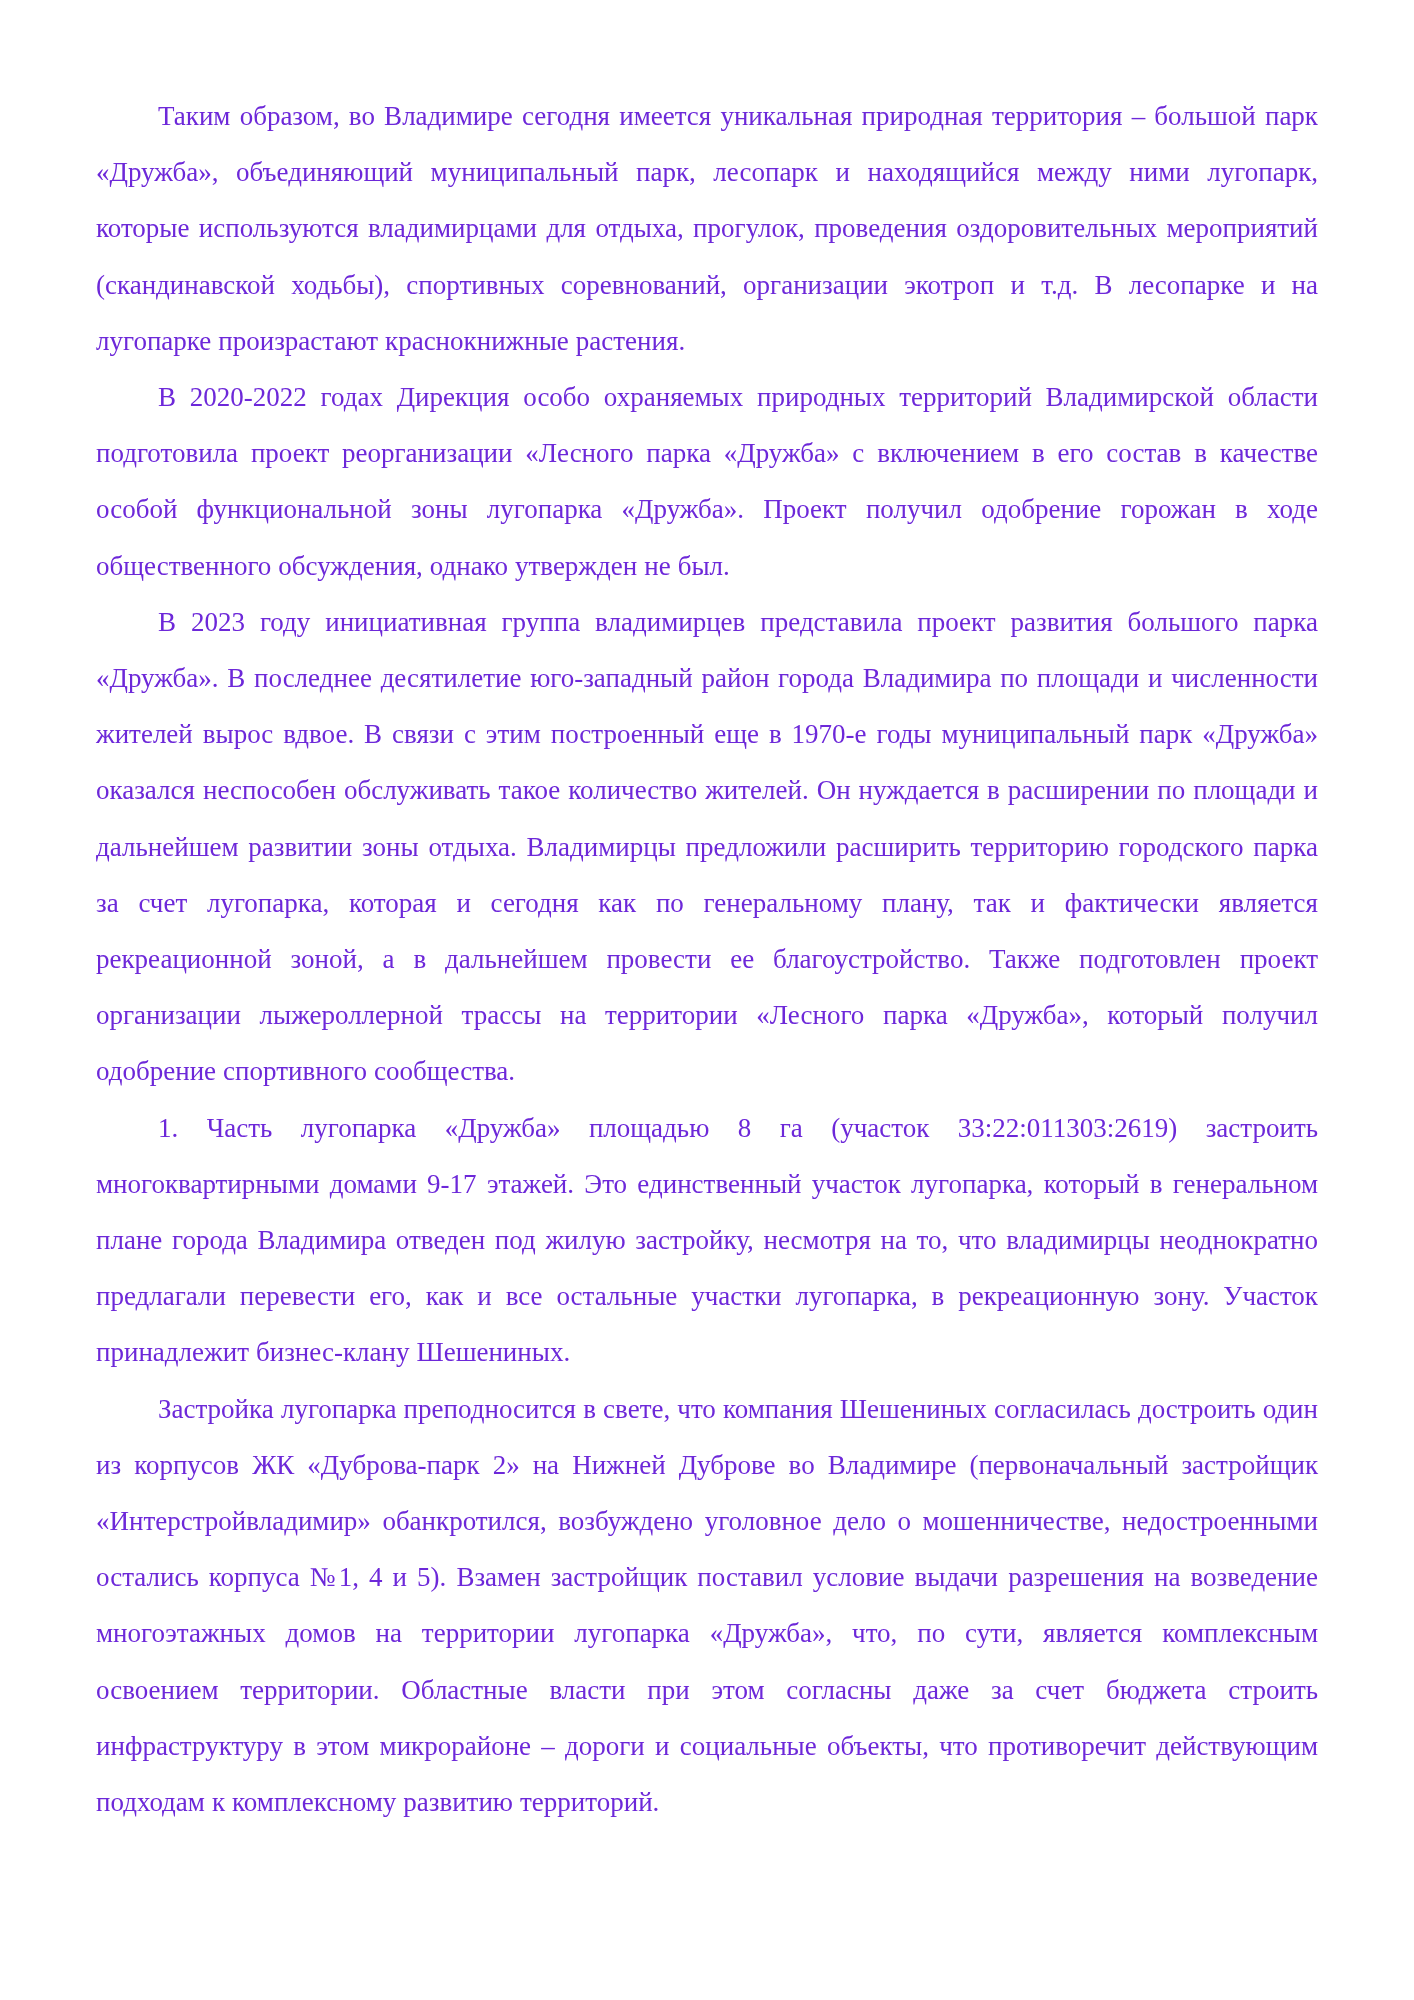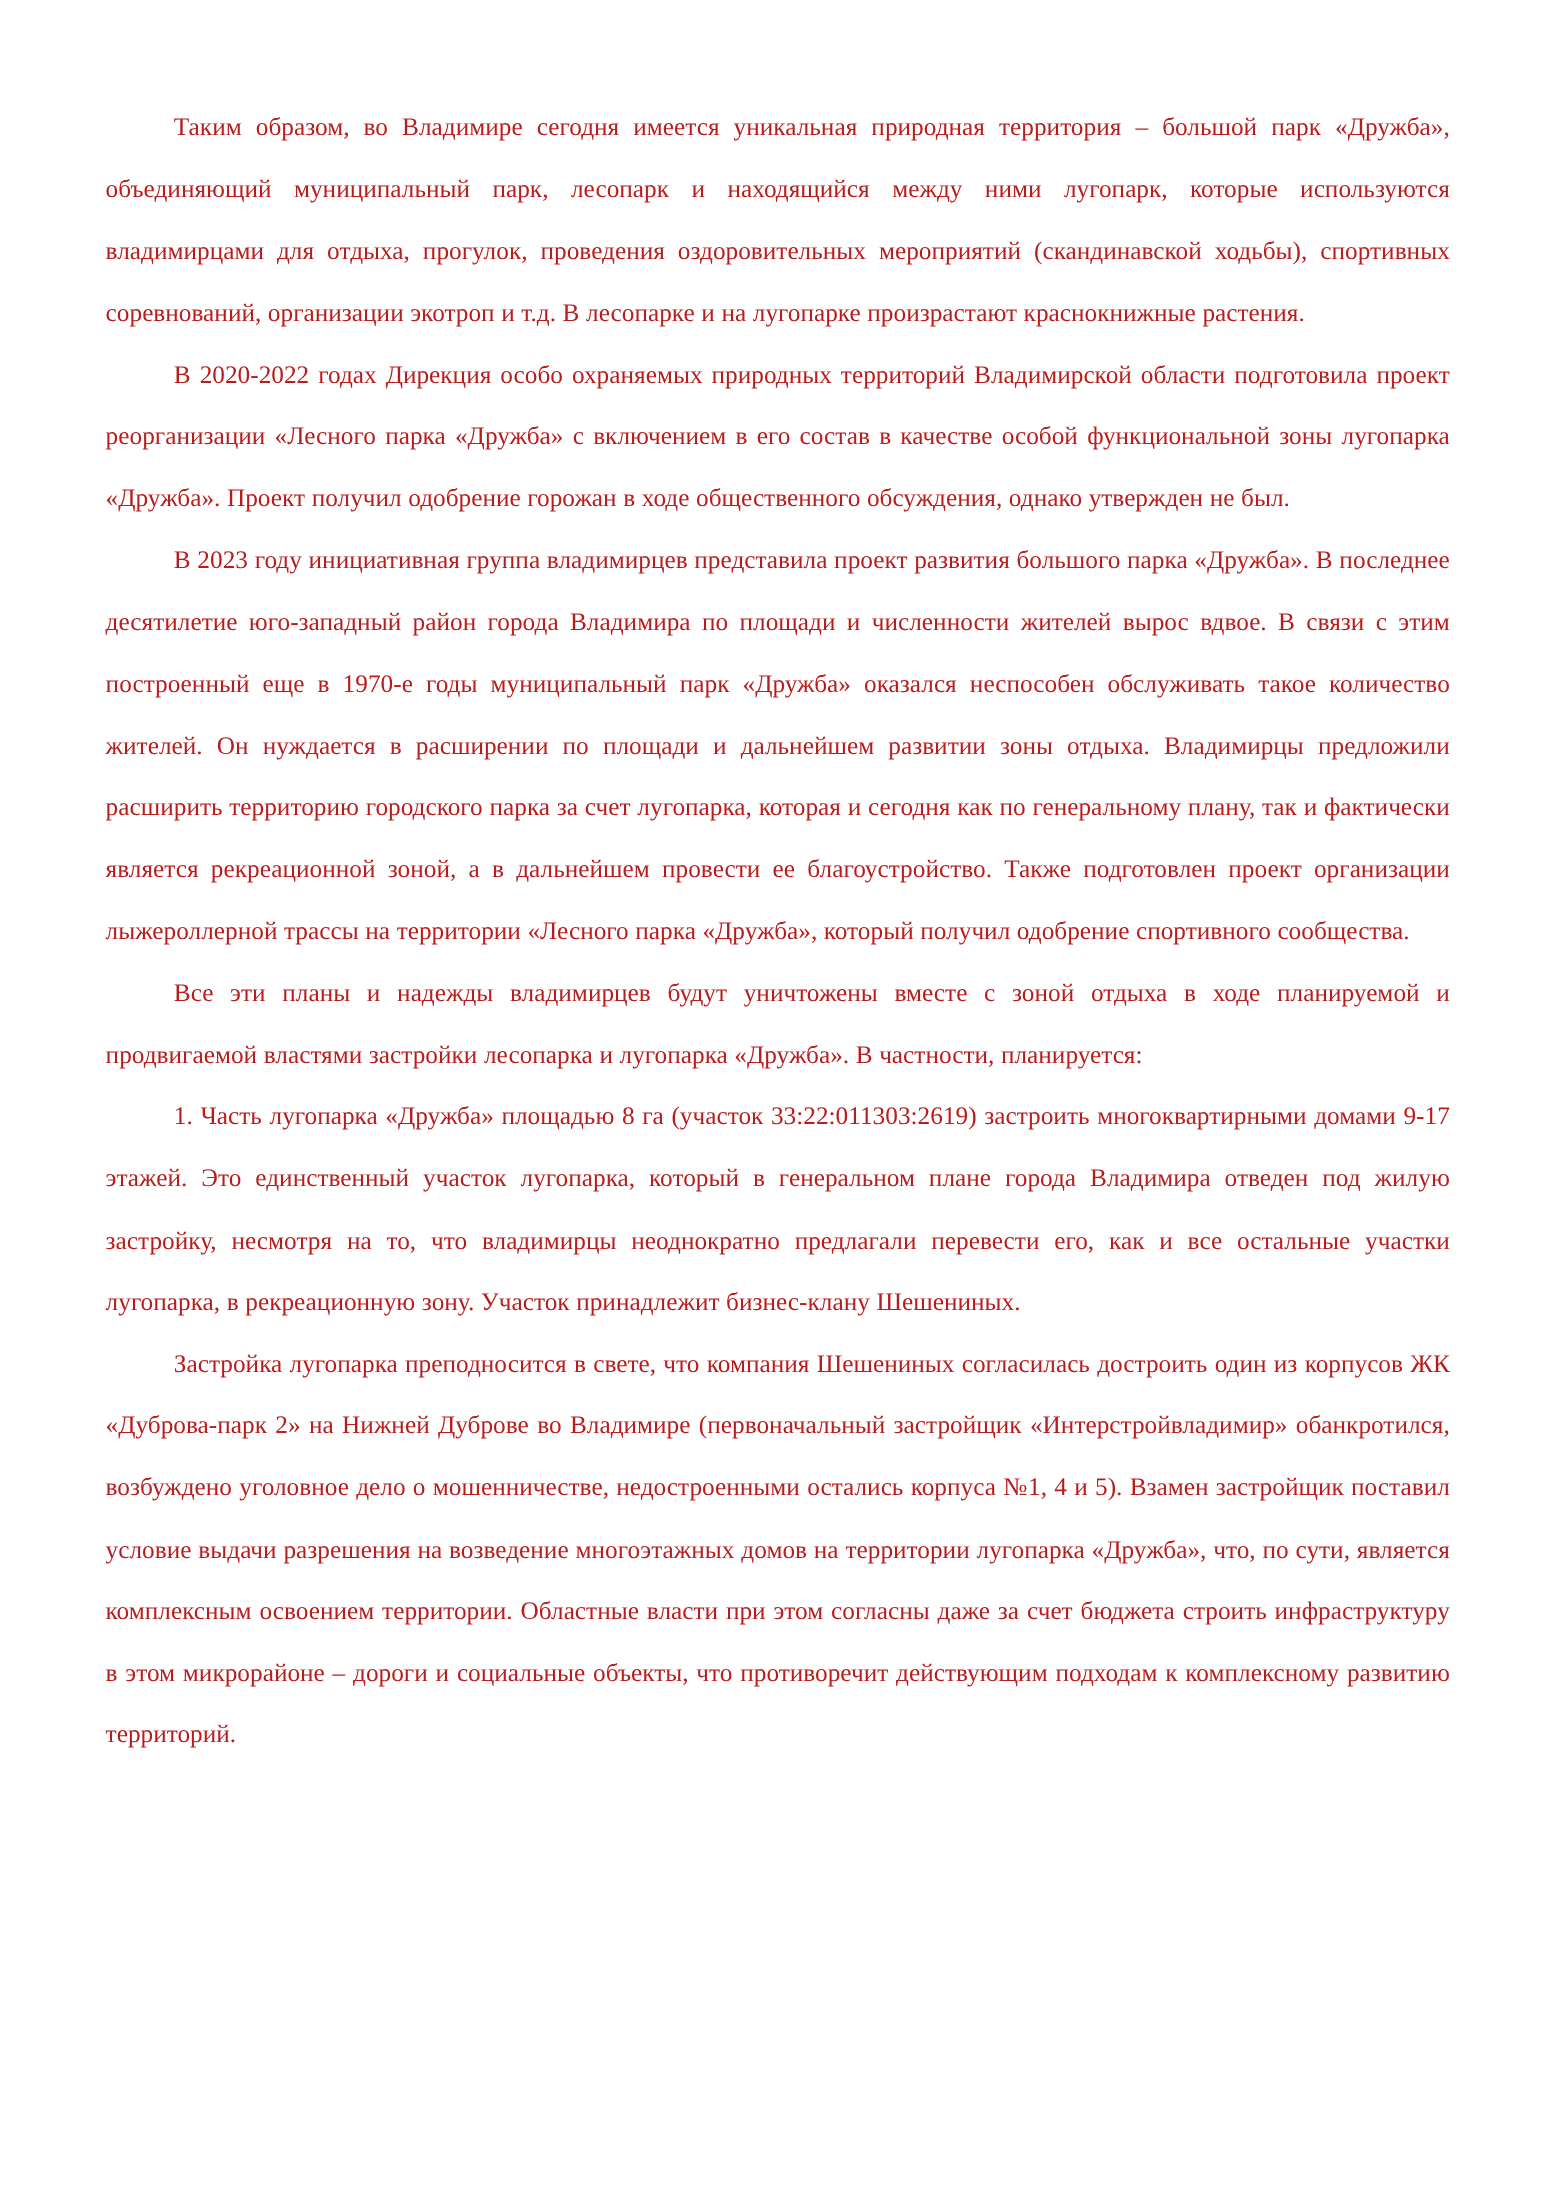--- a/index.html
+++ b/index.html
@@ -18,40 +18,39 @@
     color: #000000;
     overflow: hidden;
   }
   .body-text {
     width: 1222px;
     margin: 0 auto;
   }
   p.para {
     margin: 0;
     padding: 0;
-    font-size: 23px;
+    font-size: 27px;
     line-height: 56.2px;
     text-align: justify;
     text-justify: inter-word;
     text-indent: 62px;
     hyphens: none;
     word-spacing: 0.01em;
     letter-spacing: 0.0px;
-    color: #b91c1c;
+    color: #6d28d9;
   }
   p.para:last-child {
     margin-bottom: 0;
   }
 </style>
 </head>
 <body>
 
 <div class="page">
   <div class="body-text">
     <p class="para">Таким образом, во Владимире сегодня имеется уникальная природная территория – большой парк «Дружба», объединяющий муниципальный парк, лесопарк и находящийся между ними лугопарк, которые используются владимирцами для отдыха, прогулок, проведения оздоровительных мероприятий (скандинавской ходьбы), спортивных соревнований, организации экотроп и т.д. В лесопарке и на лугопарке произрастают краснокнижные растения.</p>
     <p class="para">В 2020-2022 годах Дирекция особо охраняемых природных территорий Владимирской области подготовила проект реорганизации «Лесного парка «Дружба» с включением в его состав в качестве особой функциональной зоны лугопарка «Дружба». Проект получил одобрение горожан в ходе общественного обсуждения, однако утвержден не был.</p>
     <p class="para">В 2023 году инициативная группа владимирцев представила проект развития большого парка «Дружба». В последнее десятилетие юго-западный район города Владимира по площади и численности жителей вырос вдвое. В связи с этим построенный еще в 1970-е годы муниципальный парк «Дружба» оказался неспособен обслуживать такое количество жителей. Он нуждается в расширении по площади и дальнейшем развитии зоны отдыха. Владимирцы предложили расширить территорию городского парка за счет лугопарка, которая и сегодня как по генеральному плану, так и фактически является рекреационной зоной, а в дальнейшем провести ее благоустройство. Также подготовлен проект организации лыжероллерной трассы на территории «Лесного парка «Дружба», который получил одобрение спортивного сообщества.</p>
-    <p class="para">Все эти планы и надежды владимирцев будут уничтожены вместе с зоной отдыха в ходе планируемой и продвигаемой властями застройки лесопарка и лугопарка «Дружба». В частности, планируется:</p>
     <p class="para">1. Часть лугопарка «Дружба» площадью 8 га (участок 33:22:011303:2619) застроить многоквартирными домами 9-17 этажей. Это единственный участок лугопарка, который в генеральном плане города Владимира отведен под жилую застройку, несмотря на то, что владимирцы неоднократно предлагали перевести его, как и все остальные участки лугопарка, в рекреационную зону. Участок принадлежит бизнес-клану Шешениных.</p>
     <p class="para">Застройка лугопарка преподносится в свете, что компания Шешениных согласилась достроить один из корпусов ЖК «Дуброва-парк 2» на Нижней Дуброве во Владимире (первоначальный застройщик «Интерстройвладимир» обанкротился, возбуждено уголовное дело о мошенничестве, недостроенными остались корпуса №1, 4 и 5). Взамен застройщик поставил условие выдачи разрешения на возведение многоэтажных домов на территории лугопарка «Дружба», что, по сути, является комплексным освоением территории. Областные власти при этом согласны даже за счет бюджета строить инфраструктуру в этом микрорайоне – дороги и социальные объекты, что противоречит действующим подходам к комплексному развитию территорий.</p>
 
   </div>
 </div>
 
 </body></html>

